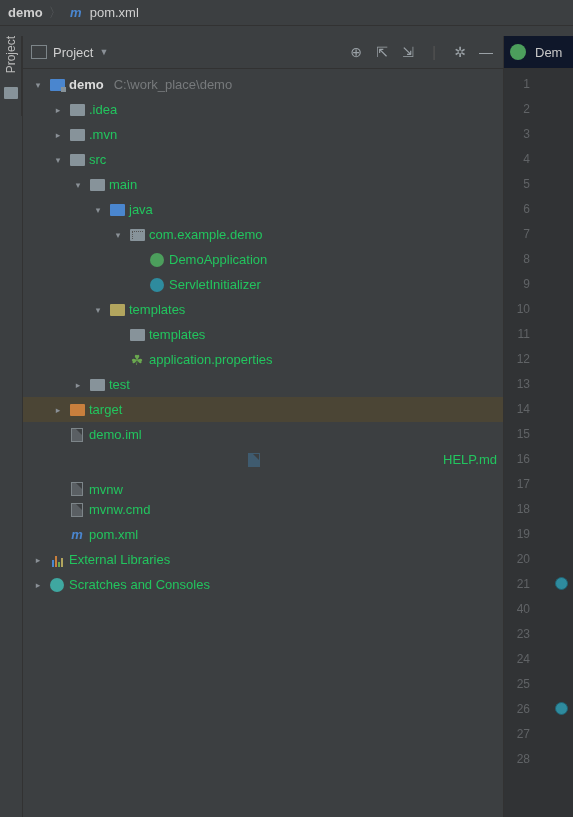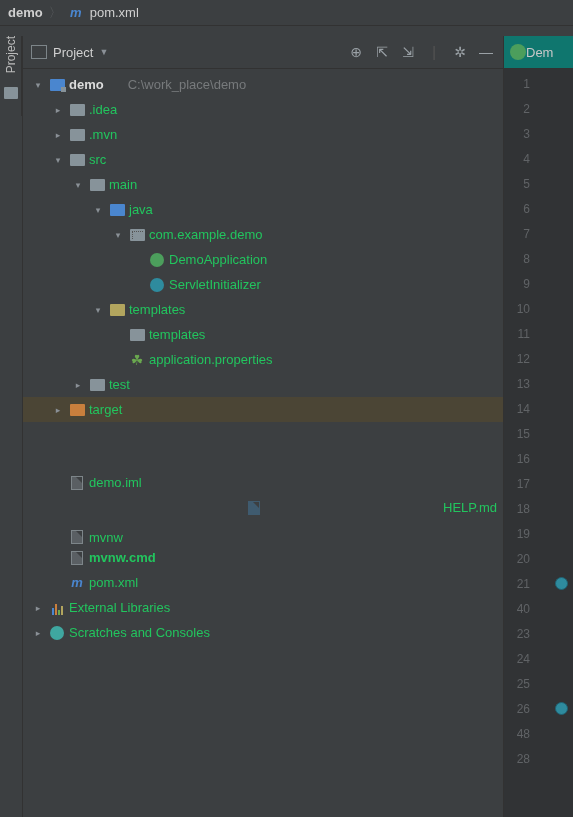--- a/index.html
+++ b/index.html
@@ -128,32 +128,32 @@
   .file.md{background:#3f5b6f;border-color:#3f5b6f;}
   .leafsvg{color:#6aa84f;font-size:14px;}
   .bars{display:inline-flex;gap:1px;align-items:flex-end;height:14px;}
   .bars span{width:2px;background:#c97f3d;}
   .bars span:nth-child(1){height:7px;background:#4a86cf;}
   .bars span:nth-child(2){height:11px;background:#c97f3d;}
   .bars span:nth-child(3){height:5px;background:#6aa84f;}
   .bars span:nth-child(4){height:9px;background:#b2a55e;}
   .row .label{color:#22c55e;}
   .row .label.bold{font-weight:bold;color:#dcdcdc;}
-  .row .path{color:#777a7c;margin-left:20px;}
+  .row .path{color:#777a7c;margin-left:6px;}
 
   
   .editor{
     position:absolute;
     right:0;top:36px;bottom:0;width:69px;
     background:#2b2b2b;
     display:flex;flex-direction:column;
   }
   .editor-tab{
-    height:33px;display:flex;align-items:center;padding:0 6px;gap:0;
-    background:#0f766e;border-bottom:1px solid #323232;color:#c8c8c8;
+    height:33px;display:flex;align-items:center;padding:0 6px;gap:9px;
+    background:#0f172a;border-bottom:1px solid #323232;color:#c8c8c8;
   }
   .spring{width:16px;height:16px;border-radius:50%;background:#4c9e5c;display:inline-block;}
   .gutter{
     flex:1;
     background:#313335;
     padding-top:2px;
   }
   .gline{
     height:25px;display:flex;align-items:center;justify-content:space-between;
     padding:0 4px 0 0;
@@ -284,42 +284,42 @@
         </span>
         <span class="label">test</span>
       </div>
       <div class="row selected" style="padding-left: 28px;">
         <span class="arrow ">▸</span>
         <span class="icon">
           <span class="folder orange"></span>
         </span>
         <span class="label">target</span>
       </div>
-      <div class="row" style="padding-left: 28px; margin-top: 48px;">
+      <div class="row" style="padding-left: 28px;">
         <span class="arrow hidden"></span>
         <span class="icon">
           <span class="file"></span>
         </span>
         <span class="label">demo.iml</span>
       </div>
       <div class="row" style="padding-left: 28px; justify-content: space-between;">
         <span class="arrow hidden"></span>
         <span class="icon">
           <span class="file md"></span>
         </span>
         <span class="label">HELP.md</span>
       </div>
       <div class="row" style="padding-left: 28px; align-items: flex-end;">
         <span class="arrow hidden"></span>
         <span class="icon">
           <span class="file"></span>
         </span>
         <span class="label">mvnw</span>
       </div>
-      <div class="row" style="padding-left: 28px; font-weight: bold;">
+      <div class="row" style="padding-left: 28px;">
         <span class="arrow hidden"></span>
         <span class="icon">
           <span class="file"></span>
         </span>
         <span class="label">mvnw.cmd</span>
       </div>
       <div class="row" style="padding-left: 28px;">
         <span class="arrow hidden"></span>
         <span class="icon m-icon"></span>
         <span class="label">pom.xml</span>
@@ -454,21 +454,21 @@
         <span class="num">25</span>
         <span class="mark"></span>
       </div>
       <div class="gline">
         <span class="num">26</span>
         <span class="mark">
           <span class="dotcircle"></span>
         </span>
       </div>
       <div class="gline">
-        <span class="num">48</span>
+        <span class="num">27</span>
         <span class="mark"></span>
       </div>
       <div class="gline">
         <span class="num">28</span>
         <span class="mark"></span>
       </div>
     </div>
 </div>
 
 </body></html>

